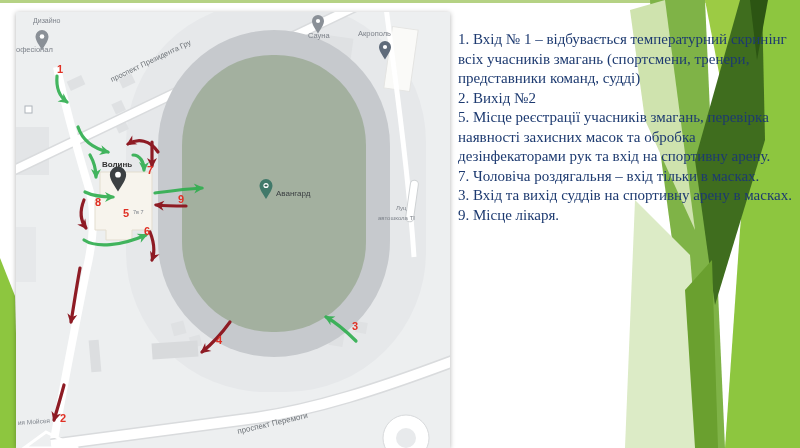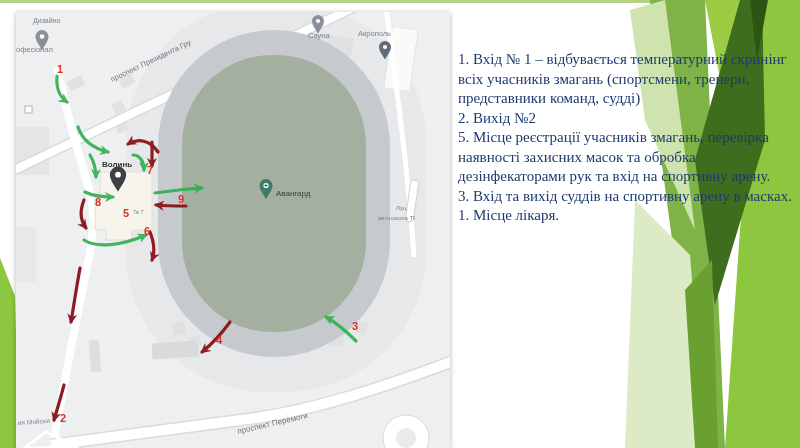--- a/index.html
+++ b/index.html
@@ -12,21 +12,21 @@
   .facets{position:absolute;right:0;top:0;width:200px;height:448px;z-index:1;}
   .left-wedge{position:absolute;left:0;top:0;width:24px;height:448px;z-index:1;}
   .map-wrap{
     position:absolute;left:16px;top:12px;width:434px;height:436px;
     background:#edeff0;box-shadow:0 1px 5px rgba(0,0,0,.3);
     z-index:2;overflow:hidden;
   }
   .panel{
     position:absolute;left:458px;top:30px;width:336px;z-index:3;
     font-family:"Liberation Serif", serif;
-    font-size:15px;line-height:19.5px;color:#1d3a70;margin-top:20px;
+    font-size:15px;line-height:19.5px;color:#1d3a70;
   }
   .panel p{margin:0;padding:0;}
   .map-label{font-family:"Liberation Sans", sans-serif;fill:#7d828a;}
   .street{font-family:"Liberation Sans", sans-serif;fill:#6f7479;}
   .marker-num{font-family:"Liberation Sans", sans-serif;font-weight:bold;font-size:11px;fill:#e03024;}
 </style>
 </head>
 <body>
 
 <div class="top-line"></div>
@@ -169,15 +169,16 @@
     <text class="marker-num" x="79" y="194">8</text>
     <text class="marker-num" x="162" y="191">9</text>
   </g>
 </svg>
 </div>
 
 <div class="panel">
   <p>1. Вхід  № 1 – відбувається температурний скринінг всіх учасників змагань (спортсмени, тренери, представники команд, судді)</p>
   <p>2. Вихід №2</p>
   <p>5. Місце реєстрації учасників змагань, перевірка наявності захисних масок та обробка дезінфекаторами рук та вхід на спортивну арену.</p>
+  <p>7. Чоловіча роздягальня – вхід тільки в масках.</p>
   <p>3. Вхід та вихід суддів на спортивну арену в масках.</p>
-  <p>1. Місце лікаря.</p>
+  <p>9. Місце лікаря.</p>
 </div>
 
 </body></html>

